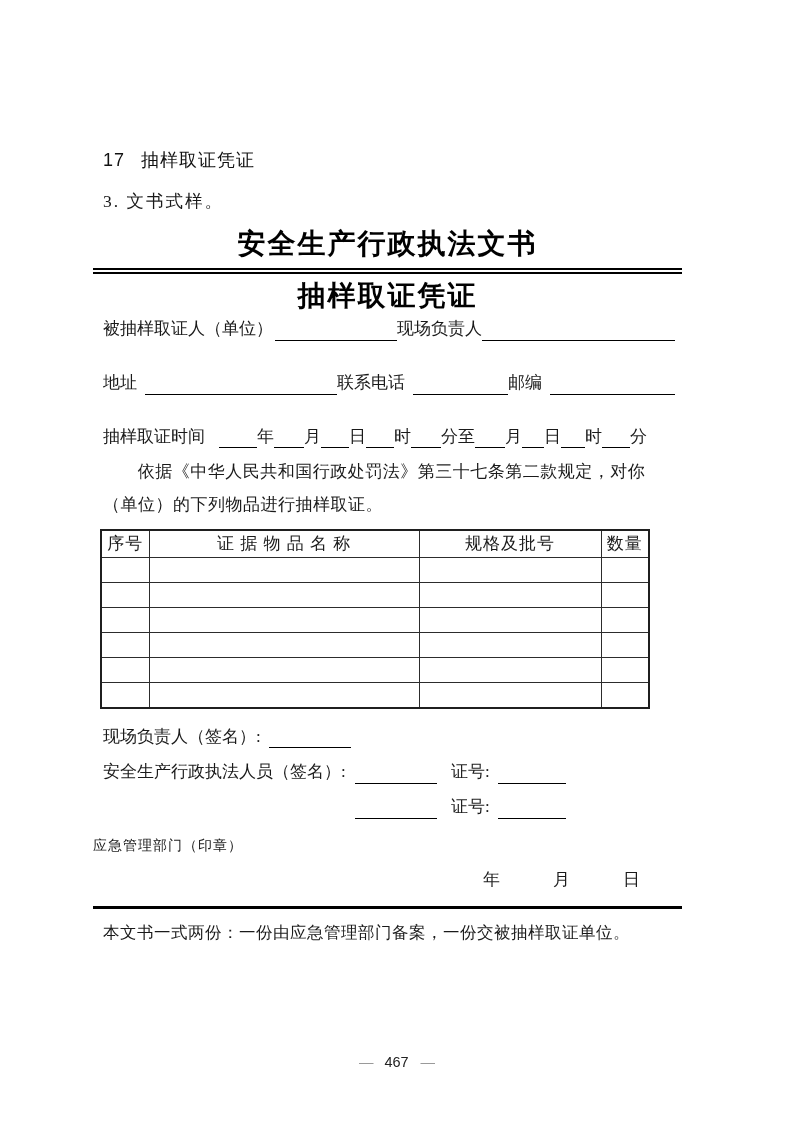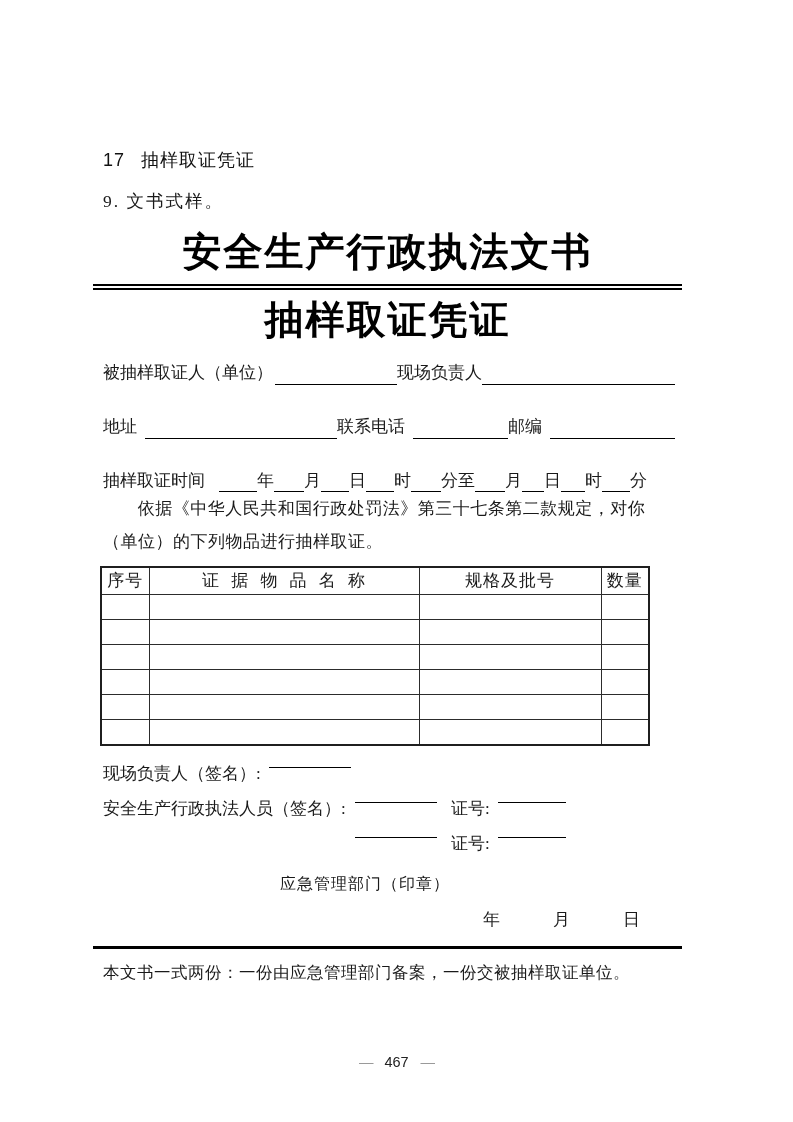--- a/index.html
+++ b/index.html
@@ -14,59 +14,59 @@
 
   .sec-heading {
     margin-left:10px;
     font-family:"Liberation Sans","DejaVu Sans",sans-serif;
     font-size:18px; color:#111; letter-spacing:1px;
     display:flex; gap:16px; align-items:baseline;
   }
   .subsection { margin-top:17px; margin-left:10px; font-size:17.5px; letter-spacing:2px; }
 
   .title-big {
-    text-align:center; font-size:39px; font-weight:bold;
+    text-align:center; font-size:28px; font-weight:bold;
     letter-spacing:2px; color:#000;
   }
   .title1 { margin-top:12px; }
   .double-line { margin-top:5px; height:6px; border-top:2px solid #000; border-bottom:2px solid #000; }
   .title2 { margin-top:3px; }
 
   .doc-number { margin-top:13px; text-align:center; font-size:17px; letter-spacing:1px; }
 
   .form-block { padding-left:10px; padding-right:7px; font-size:17px; }
   .form-row { display:flex; align-items:flex-end; margin-top:30px; line-height:1.4; }
-  .form-row.first { margin-top:14px; }
+  .form-row.first { margin-top:2px; }
   .lbl { white-space:nowrap; }
   .blank { display:inline-block; height:6px; border-bottom:1.6px solid #000; }
   .grow { flex:1 1 auto; }
   .w122 { width:122px; } .w192 { width:192px; } .w95 { width:95px; }
   .w38 { width:38px; } .w30 { width:30px; } .w28 { width:28px; }
   .w24 { width:24px; } .w22 { width:22px; }
   .ml2 { margin-left:2px; } .ml8 { margin-left:8px; } .ml14 { margin-left:14px; }
 
-  .legal { margin-top:1px; padding:0 7px 0 10px; font-size:17px; line-height:1.92; text-indent:2.05em; letter-spacing:0.5px; }
+  .legal { margin-top:8px; padding:0 7px 0 10px; font-size:17px; line-height:1.92; text-indent:2.05em; letter-spacing:0.5px; }
 
   table.ev-table {
     margin-top:7px; margin-left:7px; width:548px;
     border-collapse:collapse; table-layout:fixed;
     border:2.4px solid #1f1f1f;
   }
-  .ev-table th, .ev-table td { border:1.7px solid #2c2c2c;font-family:Liberation Mono, monospace; }
+  .ev-table th, .ev-table td { border:1.7px solid #2c2c2c; }
   .ev-table th { font-weight:normal; font-size:17px; height:28px; letter-spacing:1px; }
   .ev-table td { height:25px; }
   col.c1 { width:48px; } col.c2 { width:270px; } col.c3 { width:182px; } col.c4 { width:48px; }
 
   .sig-block { padding-left:10px; font-size:17px; }
-  .sig-row { display:flex; align-items:flex-start; line-height:1.4; }
+  .sig-row { display:flex; align-items:flex-end; line-height:1.4; }
   .sig1 { margin-top:16px; } .sig2 { margin-top:12px; } .sig3 { margin-top:11px; }
   .sig-w { flex:0 0 252px; }
   .bw82 { width:82px; } .bw68 { width:68px; }
 
-  .stamp-line { margin-top:18px; text-align:center; padding-right:45px; font-size:16px; letter-spacing:1px; }
+  .stamp-line { margin-top:18px; text-align:left; padding-right:45px; font-size:14px; letter-spacing:1px; }
   .date-line { margin-top:13px; display:flex; justify-content:flex-end; gap:53px; padding-right:42px; font-size:17px; }
 
   .thick-line { margin-top:15px; border-top:3.5px solid #000; }
   .note { margin-top:13px; padding-left:10px; font-size:16.5px; letter-spacing:0.5px;font-family:Liberation Serif, serif; }
 
   .footer {
     position:absolute; left:0; bottom:52px; width:793px;
     display:flex; justify-content:center; align-items:center; gap:12px;
     font-family:"Liberation Sans","DejaVu Sans",sans-serif; font-size:14.5px; color:#222;
   }
@@ -76,21 +76,21 @@
 <body>
 
 <div class="page">
   <div class="content">
 
     <div class="sec-heading">
       <span>17</span>
       <span>抽样取证凭证</span>
     </div>
 
-    <div class="subsection">9. 文书式样。</div>
+    <div class="subsection">3. 文书式样。</div>
 
     <div class="title-big title1">安全生产行政执法文书</div>
     <div class="double-line"></div>
     <div class="title-big title2">抽样取证凭证</div>
 
 
     <div class="form-block">
 
       <div class="form-row first">
         <span class="lbl">被抽样取证人（单位）</span>

